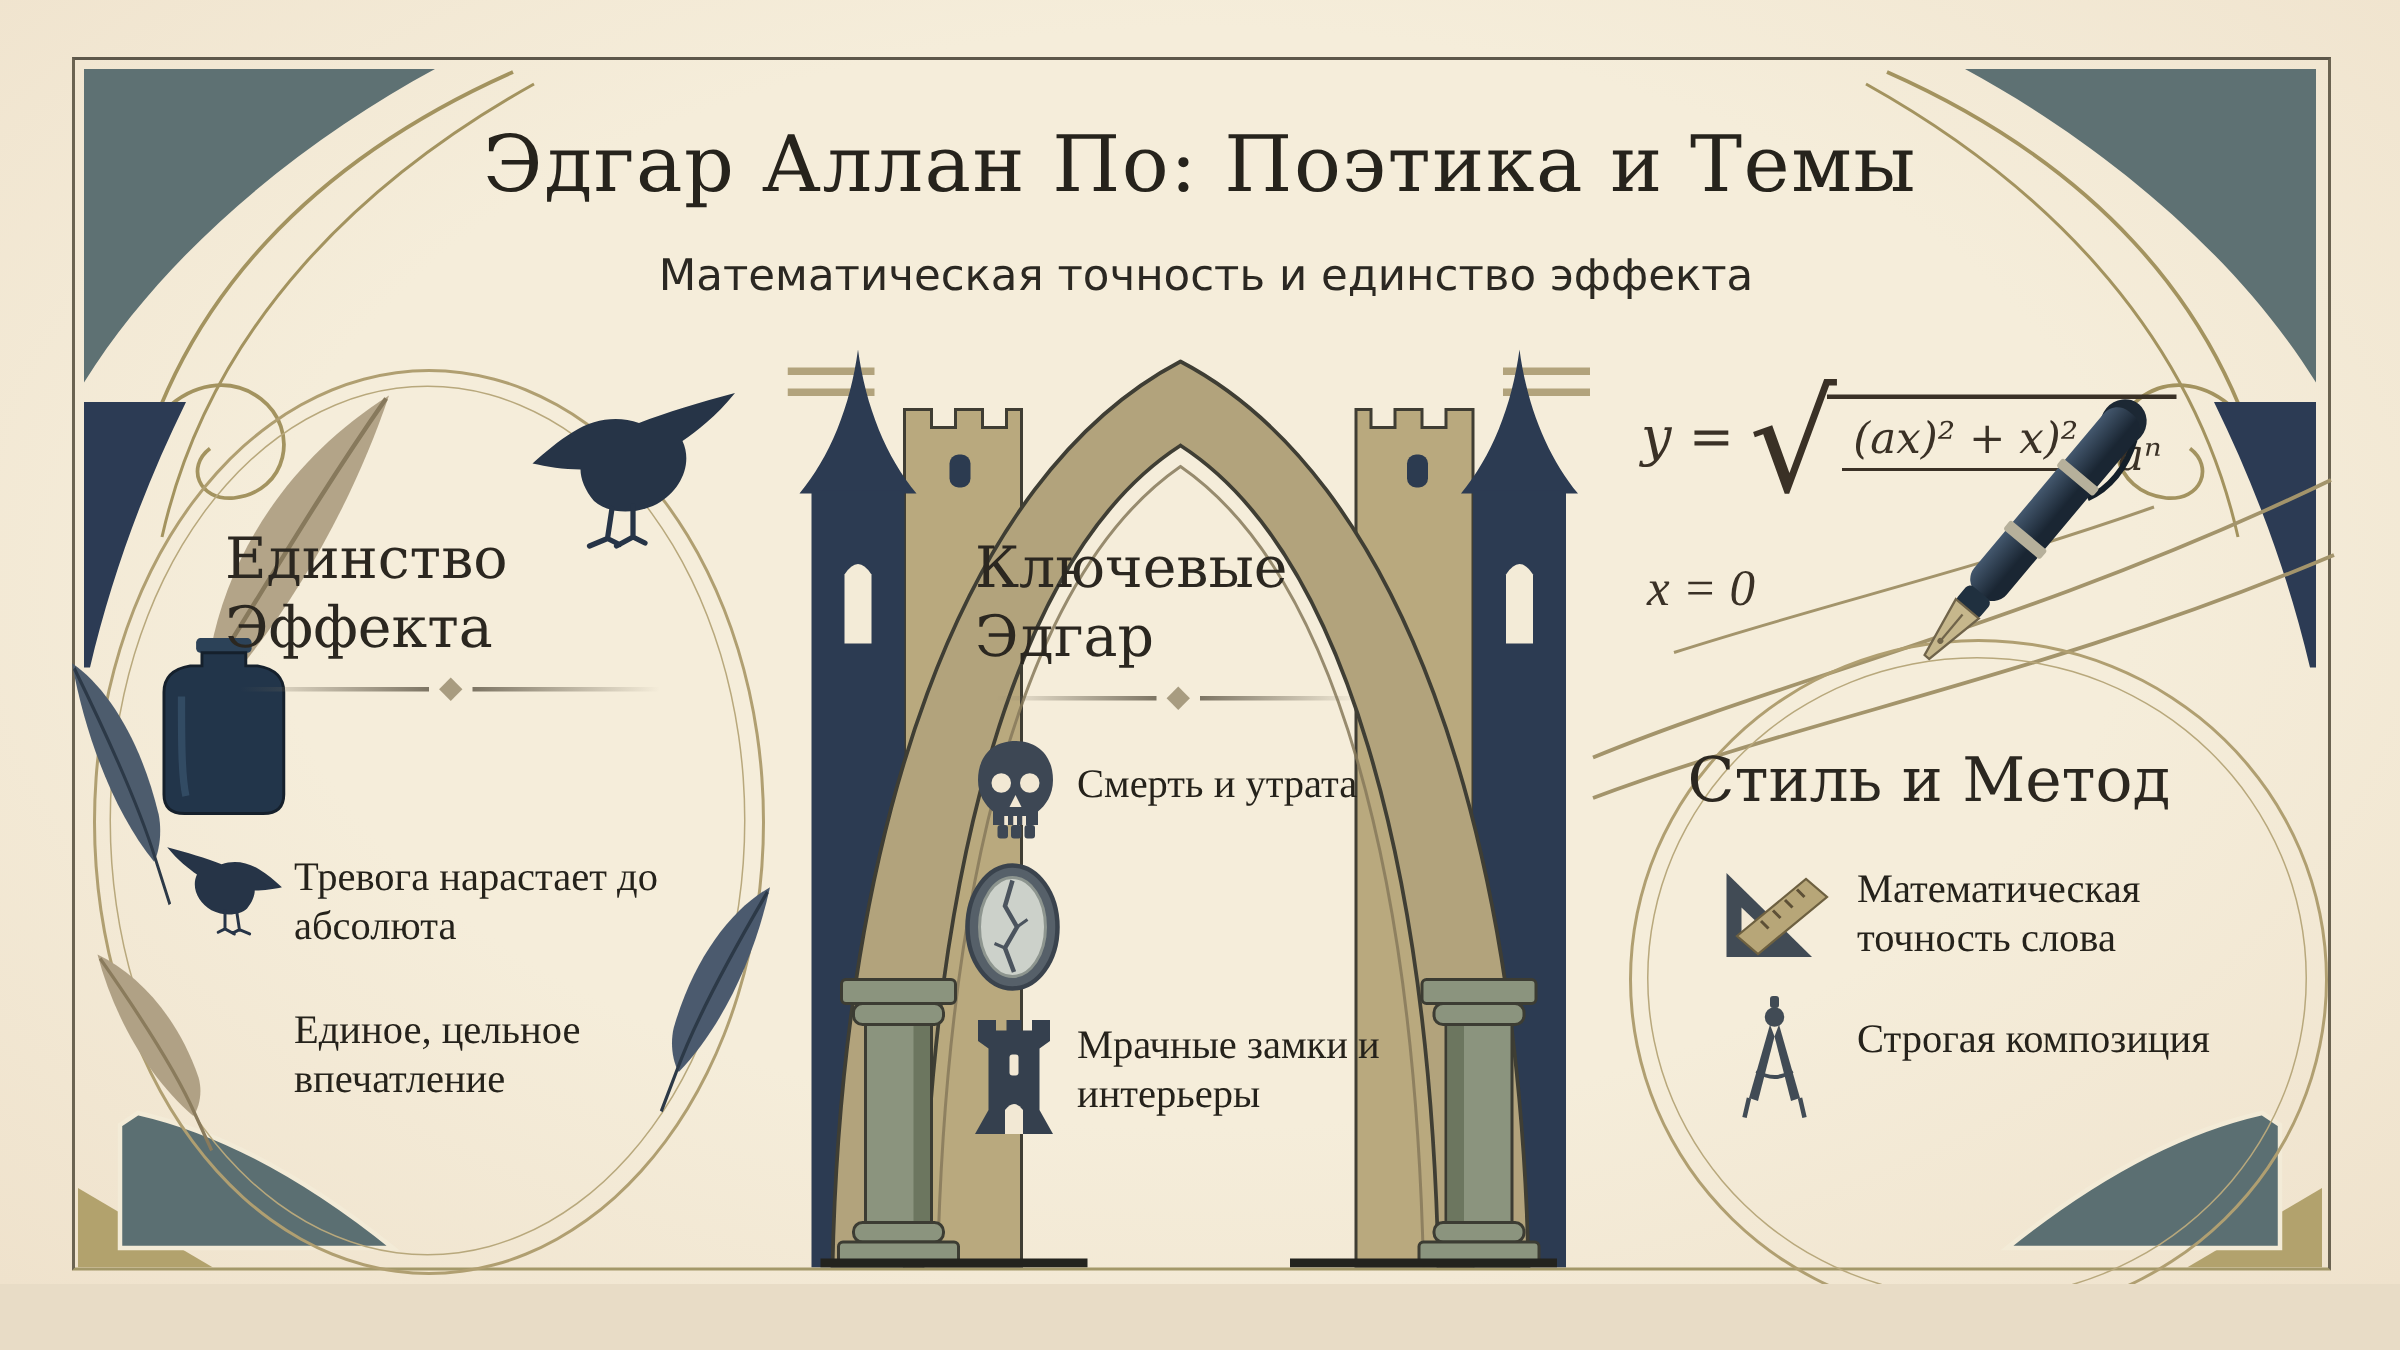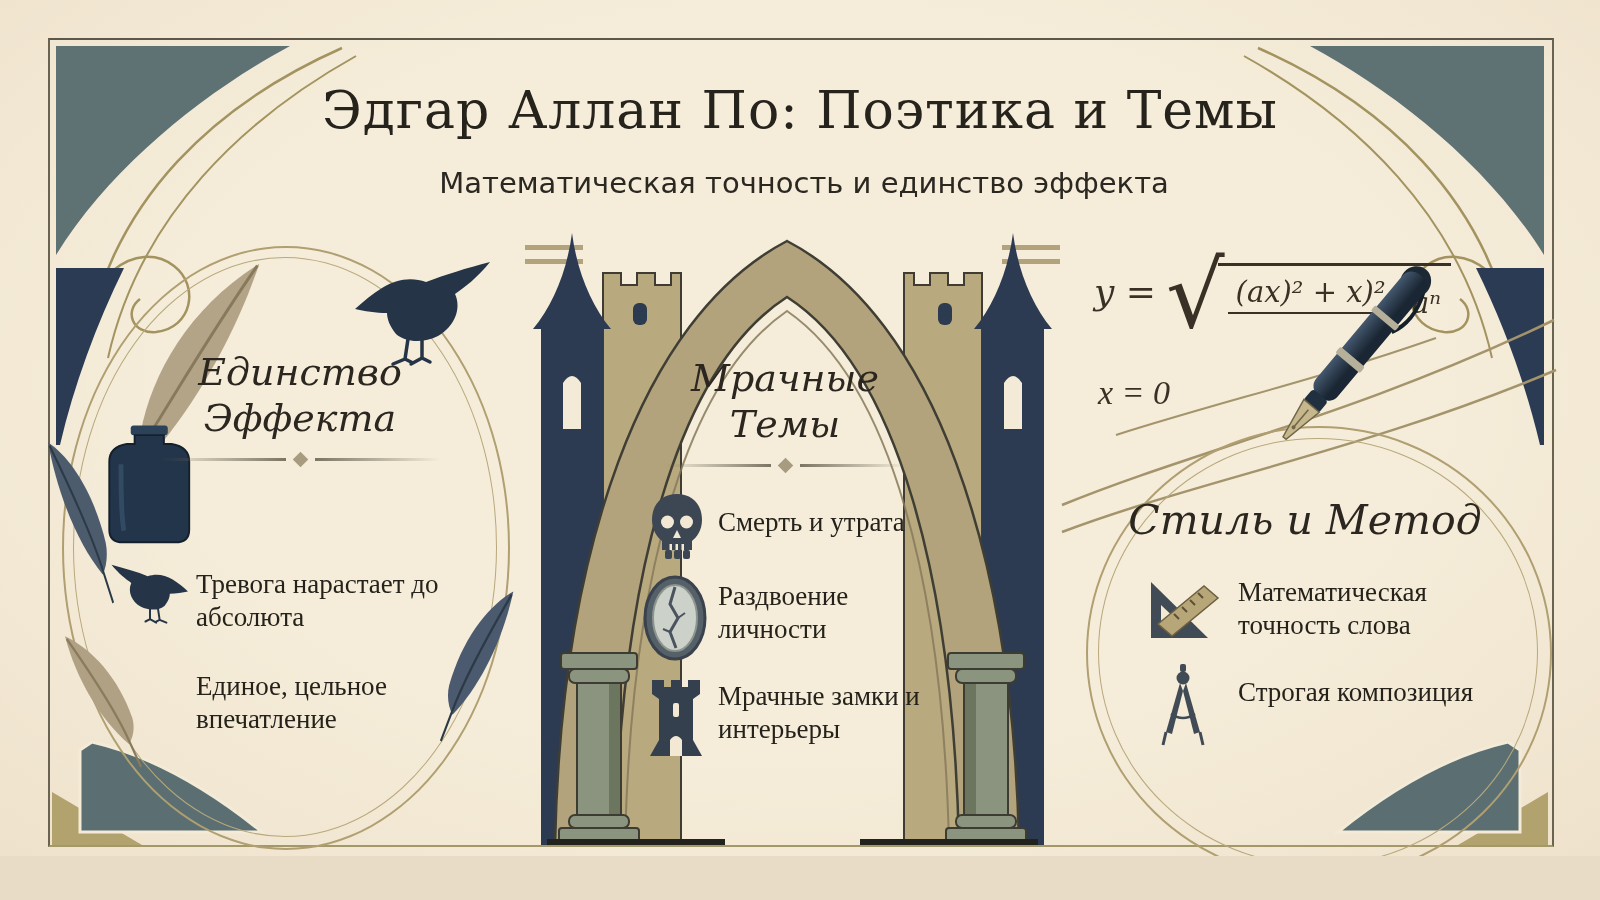--- a/index.html
+++ b/index.html
@@ -6,21 +6,21 @@
   .page{position:relative;width:1600px;height:856px;overflow:hidden;
         background:radial-gradient(ellipse at 50% 45%, #f5edda 55%, #efe2cc 100%);
         font-family:"DejaVu Sans",sans-serif;color:#27241d;}
   .abs{position:absolute;}
   .frame{left:48px;top:38px;width:1502px;height:805px;border:2px solid;
          border-color:#5d574a #6b6351 #a39869 #6b6351;}
   .serif{font-family:"DejaVu Serif",serif;}
   .title{left:0;top:80px;width:1600px;text-align:center;font-size:52px;
          letter-spacing:1px;color:#26231c;}
   .subtitle{left:4px;top:166px;width:1600px;text-align:center;font-size:29px;color:#2b2822;}
-  .colhead{font-size:38px;text-align:center;line-height:1.2;color:#2b2720;font-style:italic;}
+  .colhead{font-size:38px;text-align:left;line-height:1.2;color:#2b2720;}
   .colhead.big{font-size:41px;}
   .item{font-size:27px;line-height:1.24;color:#25221b;font-family:Liberation Serif, serif;}
   .divider{display:flex;align-items:center;gap:9px;}
   .dline{flex:1;height:2.5px;}
   .dline.l{background:linear-gradient(to right,rgba(150,140,118,0),rgba(118,110,93,.95));}
   .dline.r{background:linear-gradient(to left,rgba(150,140,118,0),rgba(118,110,93,.95));}
   .ddiamond{width:11px;height:11px;background:#a89c80;transform:rotate(45deg);flex:none;}
   .oval{border:2px solid #b09f71;border-radius:50%;}
   .oval.thin{border-width:1.5px;border-color:#b8a87c;}
   .flipx{transform:scaleX(-1);}
@@ -146,21 +146,21 @@
       <rect x="431" y="582" width="60" height="13" rx="6"></rect>
       <rect x="421" y="595" width="80" height="14" rx="3"></rect>
     </g>
     <rect x="84" y="451" width="11" height="130" fill="#6c765f"></rect>
     <rect x="440" y="451" width="11" height="130" fill="#6c765f"></rect>
 
     <rect x="22" y="606" width="178" height="6" fill="#23231e"></rect>
     <rect x="335" y="606" width="178" height="6" fill="#23231e"></rect>
   </svg>
 
-  <div class="abs serif colhead" style="left:650px;top:356px;width:270px">Мрачные Темы</div>
+  <div class="abs serif colhead" style="left:650px;top:356px;width:270px">Ключевые Эдгар</div>
   <div class="abs divider" style="left:664px;top:460px;width:242px">
     <span class="dline l"></span>
       <span class="ddiamond"></span>
       <span class="dline r"></span>
   </div>
 
   <svg class="abs" style="left:648px;top:492px" width="58" height="72" viewBox="0 0 58 72">
     <path d="M29,2 C13,2 4,13 4,28 C4,38 9,45 14,49 L14,58 L44,58 L44,49 C49,45 54,38 54,28 C54,13 45,2 29,2 Z" fill="#3d4754"></path>
     <circle cx="19.5" cy="30" r="6.5" fill="#f2e8d4"></circle>
     <circle cx="38.5" cy="30" r="6.5" fill="#f2e8d4"></circle>
@@ -173,21 +173,20 @@
     <rect x="35" y="58" width="7" height="9" rx="2" fill="#3d4754"></rect>
   </svg>
   <div class="abs item" style="left:718px;top:506px;width:270px">Смерть и утрата</div>
 
   <svg class="abs" style="left:642px;top:574px" width="66" height="88" viewBox="0 0 66 88">
     <ellipse cx="33" cy="44" rx="30" ry="41" fill="#566069" stroke="#3a434d" stroke-width="3"></ellipse>
     <ellipse cx="33" cy="44" rx="22" ry="33" fill="#ccd1ca" stroke="#8d958f" stroke-width="2"></ellipse>
     <polyline points="33,13 28,30 36,44 28,58 34,74" fill="none" stroke="#4b545e" stroke-width="3"></polyline>
     <path d="M36,44 L43,39 M28,58 L21,55" stroke="#4b545e" stroke-width="2" fill="none"></path>
   </svg>
-  <div class="abs item" style="left:718px;top:580px;width:240px">Раздвоение личности</div>
 
   <svg class="abs" style="left:648px;top:676px" width="56" height="84" viewBox="0 0 56 84">
     <path d="M4,18 L4,4 L16,4 L16,11 L23,11 L23,4 L33,4 L33,11 L40,11 L40,4 L52,4 L52,18 L45,23 L45,64 L54,80 L2,80 L11,64 L11,23 Z" fill="#35404e"></path>
     <path d="M22,80 L22,64 Q28,56 34,64 L34,80 Z" fill="#f2e8d4"></path>
     <rect x="25" y="27" width="6" height="14" rx="2" fill="#f2e8d4"></rect>
   </svg>
   <div class="abs item" style="left:718px;top:680px;width:250px">Мрачные замки и интерьеры</div>
 
   <svg class="abs" style="left:1056px;top:300px" width="504" height="260" viewBox="0 0 504 260">
     <path d="M6,205 C140,150 300,115 498,20" fill="none" stroke="#a3946b" stroke-width="2.5"></path>

